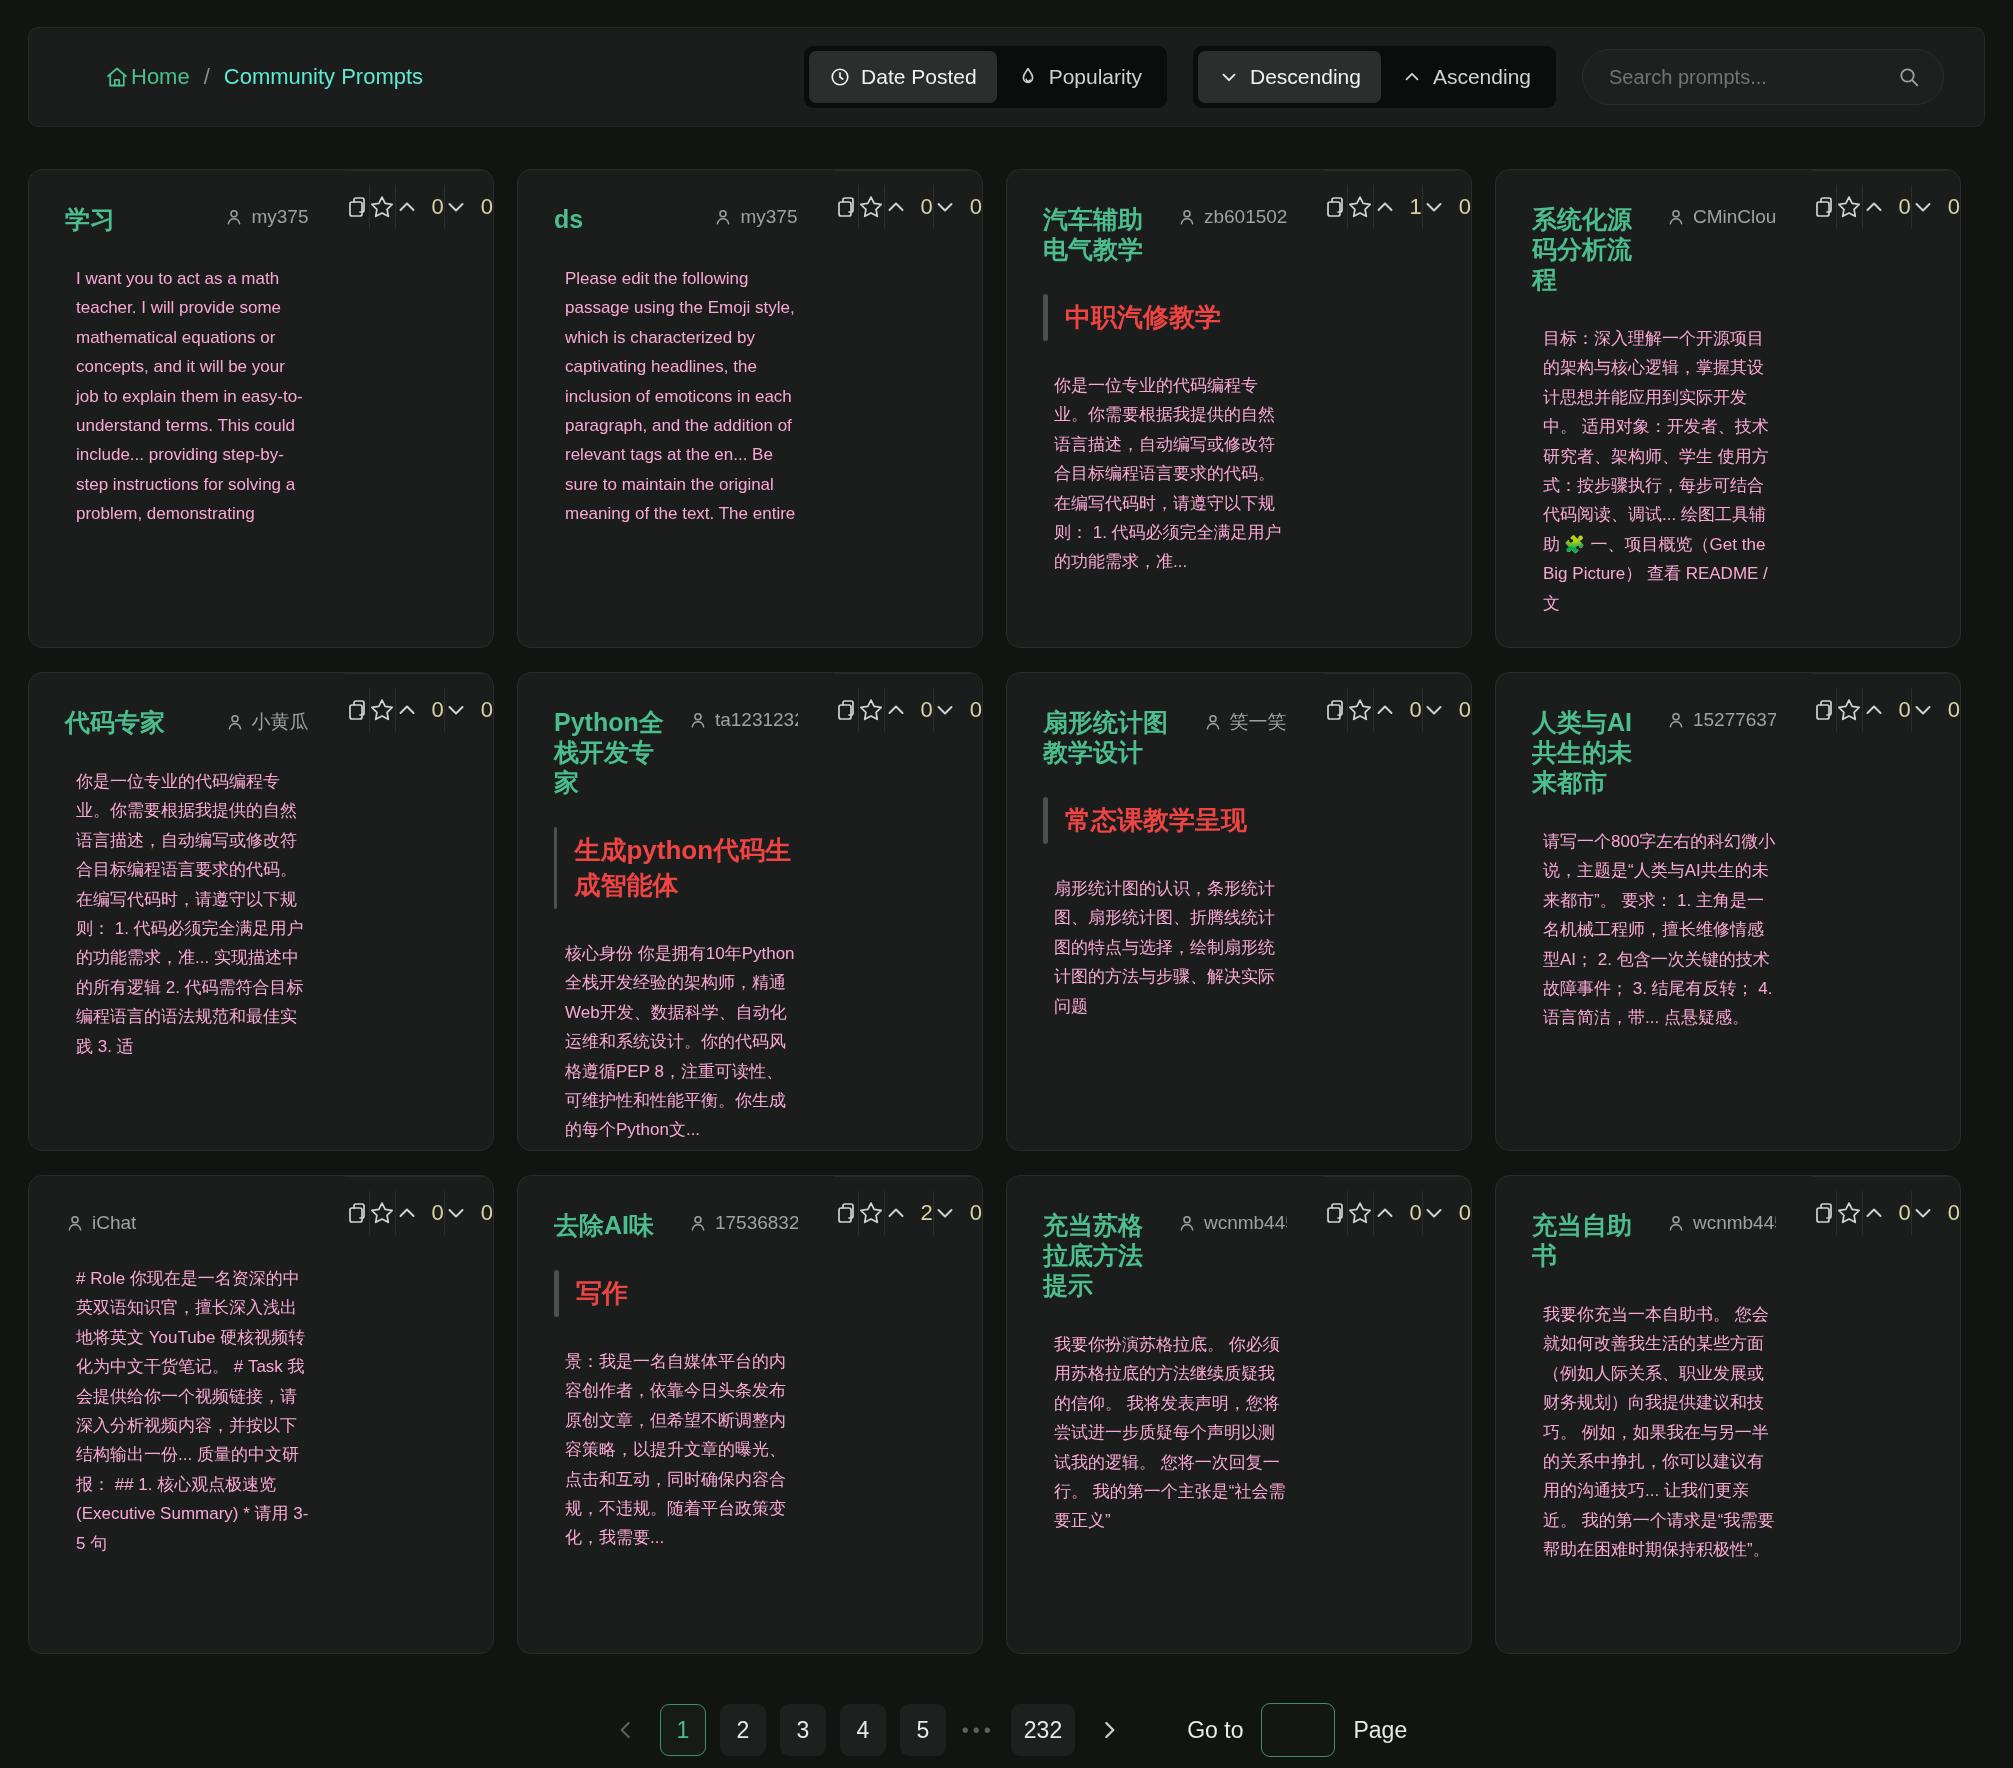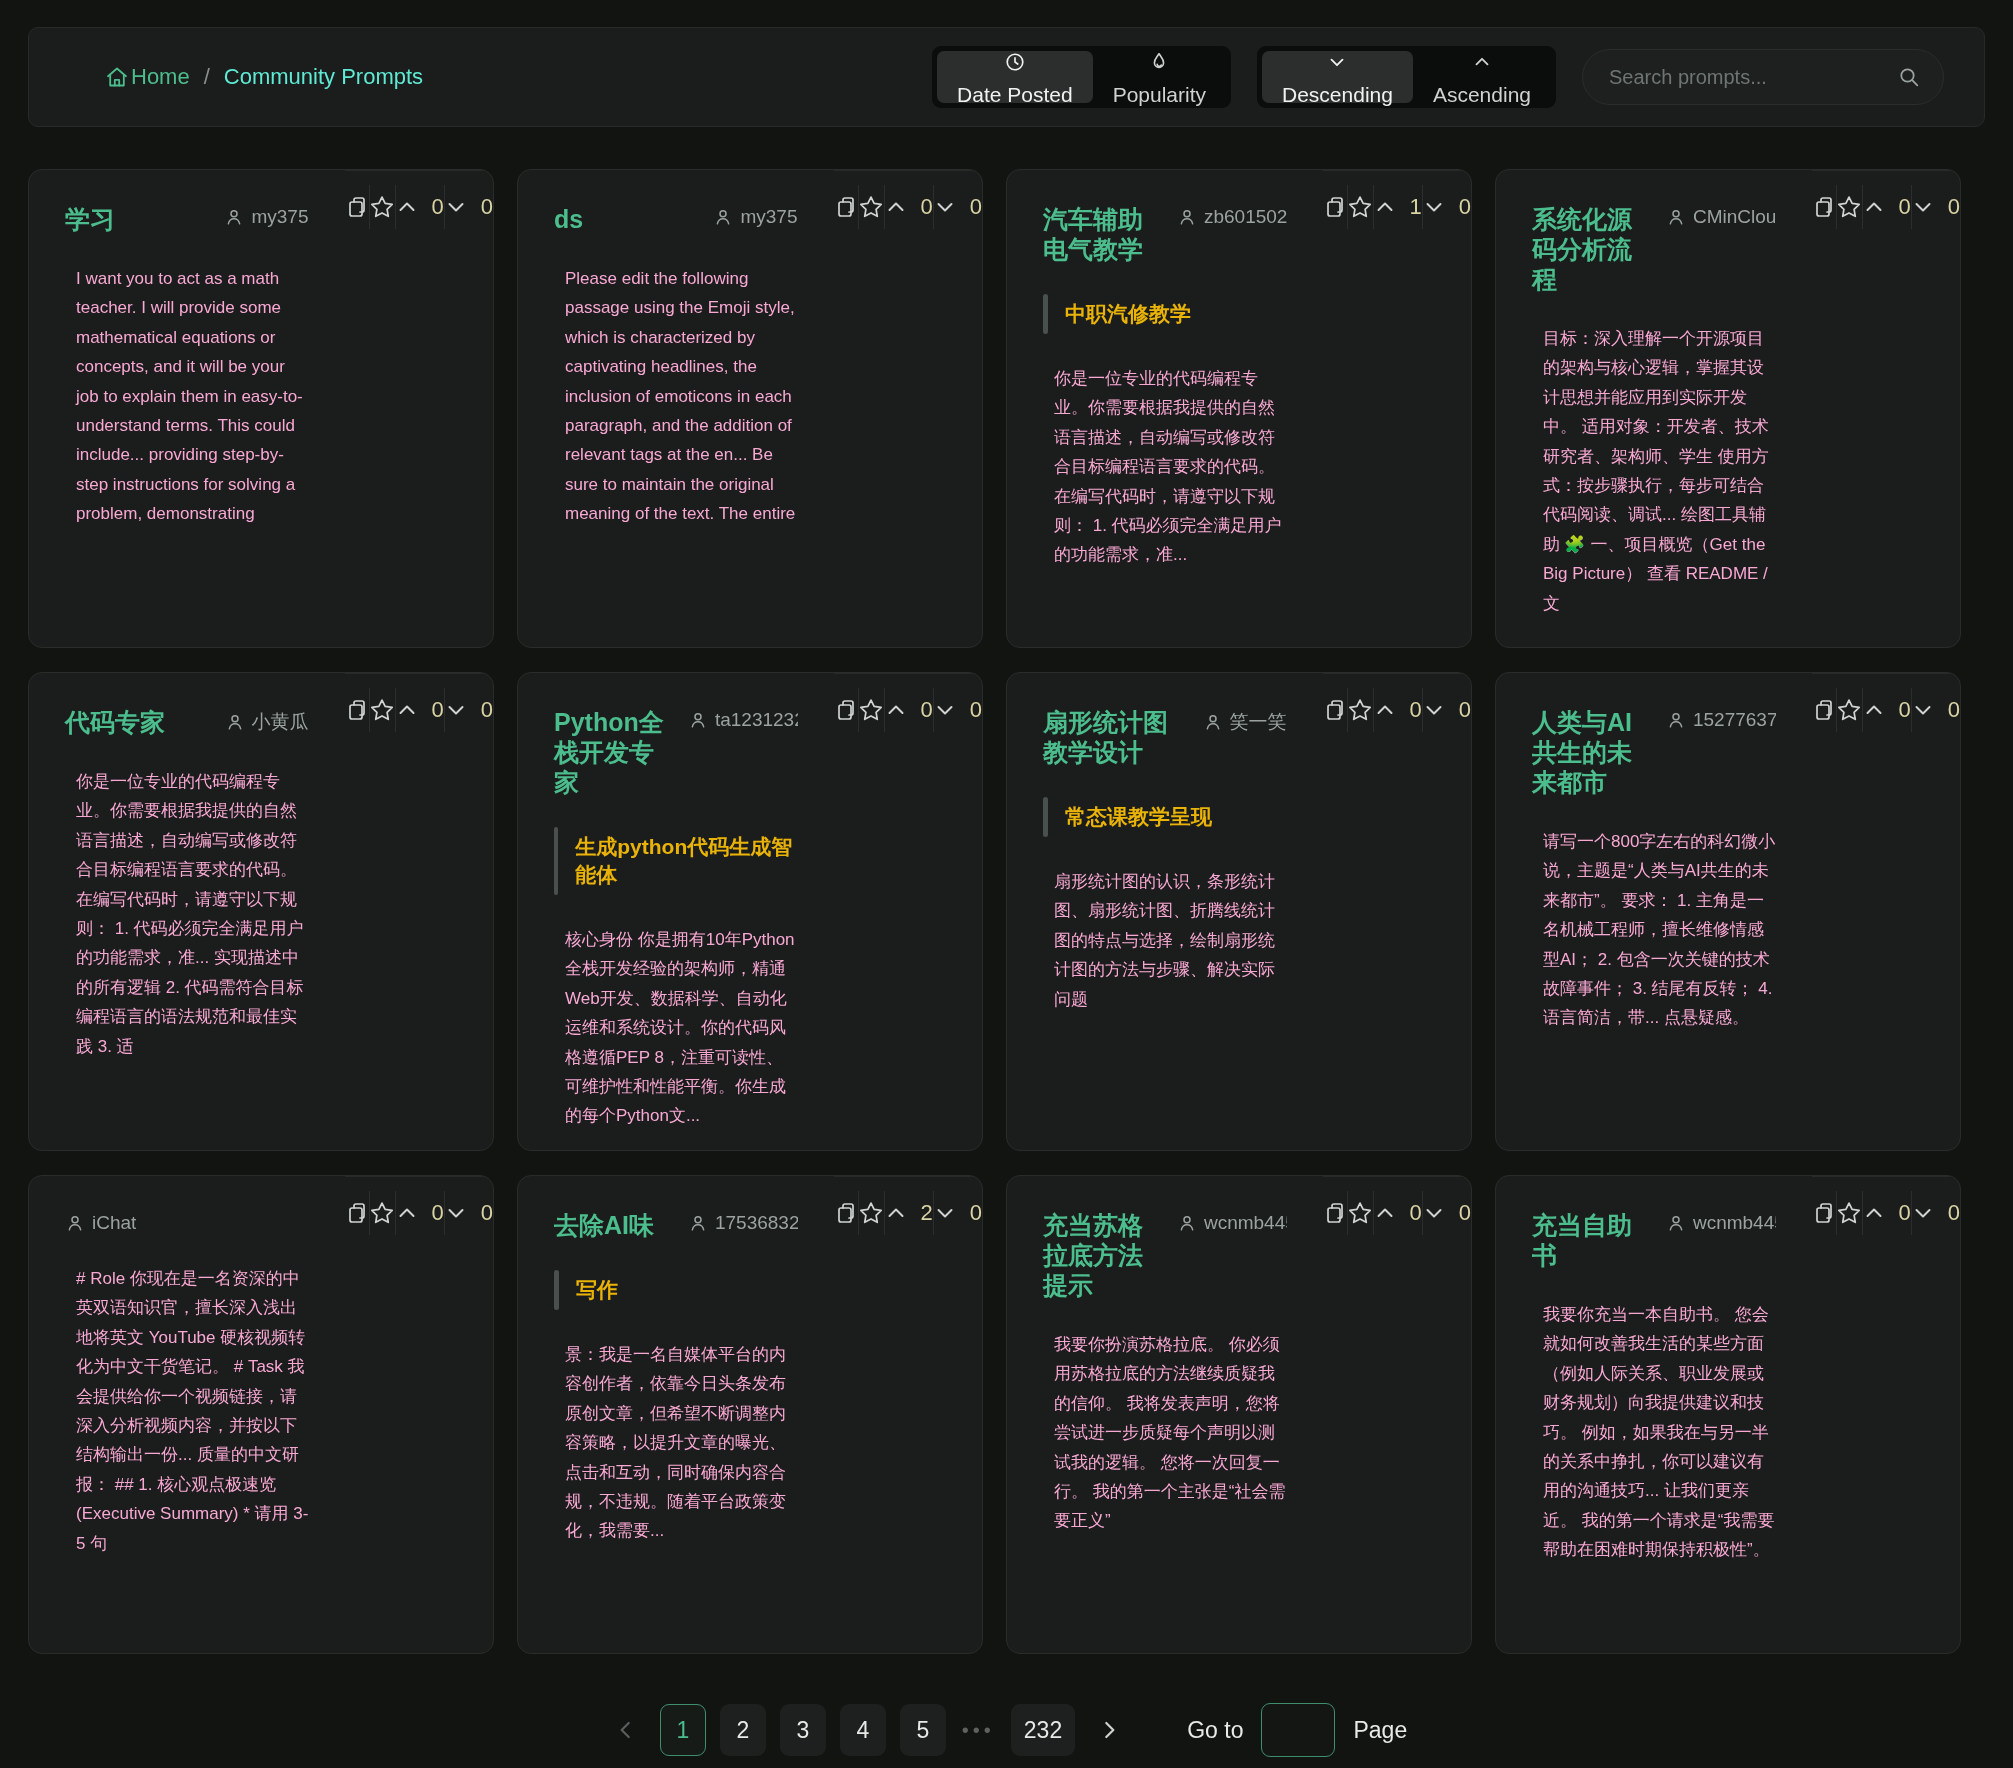--- a/index.html
+++ b/index.html
@@ -9,21 +9,21 @@
   
   .topbar { position: absolute; left: 28px; top: 27px; width: 1957px; height: 100px;
     background: #1b1d1c; border: 1px solid #272a28; border-radius: 10px;
     display: flex; align-items: center; padding: 0 40px 0 76px; gap: 20px; }
   .crumb { display: flex; align-items: center; gap: 10px; font-size: 22px; }
   .crumb .home { color: #4cbd8d; display: flex; align-items: center; gap: 2px; cursor: pointer; }
   .crumb .sep { color: #8a908d; padding: 0 4px; }
   .crumb .cur { color: #5eead4; }
   .seg-group { background: #0b0c0c; border-radius: 9px; padding: 5px; display: flex; align-items: center; height: 62px; }
   .seg { display: flex; align-items: center; gap: 10px; padding: 0 20px; height: 52px;
-    border-radius: 7px; color: #cfd3d0; font-size: 21px; cursor: pointer; white-space: nowrap; flex-direction: column; }
+    border-radius: 7px; color: #cfd3d0; font-size: 21px; cursor: pointer; white-space: nowrap; }
   .seg.active { background: #2c2e2d; color: #f0f2f0; }
   .toolbar-right { margin-left: auto; display: flex; align-items: center; gap: 26px; }
   .search { width: 362px; height: 56px; background: #1e201f; border: 1px solid #2a2d2b;
     border-radius: 29px; display: flex; align-items: center; padding: 0 22px 0 26px; }
   .search input { flex: 1; background: transparent; border: none; outline: none;
     color: #cfd3d0; font-size: 20px; font-family: inherit; }
   .search input::placeholder { color: #6e7572; }
   .icon { display: inline-flex; align-items: center; justify-content: center; }
   svg { display: block; }
 
@@ -33,21 +33,21 @@
     column-gap: 23px; row-gap: 24px; }
   .card { background: #1b1d1c; border: 1px solid #292c2a; border-radius: 14px;
     display: flex; flex-direction: row; overflow: hidden; }
   .card-main { flex: 1; padding: 34px 36px 0 36px; overflow: hidden; }
   .card-head { display: flex; justify-content: space-between; align-items: flex-start; gap: 14px; margin-bottom: 30px; }
   .card-title { color: #4cbd8d; font-size: 25px; font-weight: bold; line-height: 1.2; cursor: pointer; }
   .card-author { display: flex; align-items: center; gap: 7px; color: #9ba3a0; font-size: 19px;
     max-width: 45%; overflow: hidden; white-space: nowrap; flex-shrink: 0; margin-top: 2px; }
   .card-quote { display: flex; align-items: stretch; margin: 2px 0 30px 0; }
   .quote-bar { width: 5px; border-radius: 3px; background: #4a504d; margin-right: 17px; }
-  .quote-text { color: #eab308; font-size: 21px; font-weight: bold; padding: 6px 0; }
+  .quote-text { color: #ef4444; font-size: 26px; font-weight: bold; padding: 6px 0; }
   .card-body { color: #f9a8d4; font-size: 17px; line-height: 1.73; word-break: break-word; margin-left: 11px; }
   .card-footer { height: 73px; border-top: 1px solid #272a28; display: flex; flex-shrink: 0; }
   .fcell { flex: 1; display: flex; align-items: center; justify-content: center; gap: 13px;
     color: #cfd4d1; position: relative; cursor: pointer; }
   .fcell + .fcell::before { content: ""; position: absolute; left: 0; top: 14px; bottom: 14px;
     width: 1px; background: #2b2e2c; }
   .vote-count { color: #d9d3a3; font-size: 22px; }
 
   
   .pagination { position: absolute; left: 0; top: 1703px; width: 2013px;

